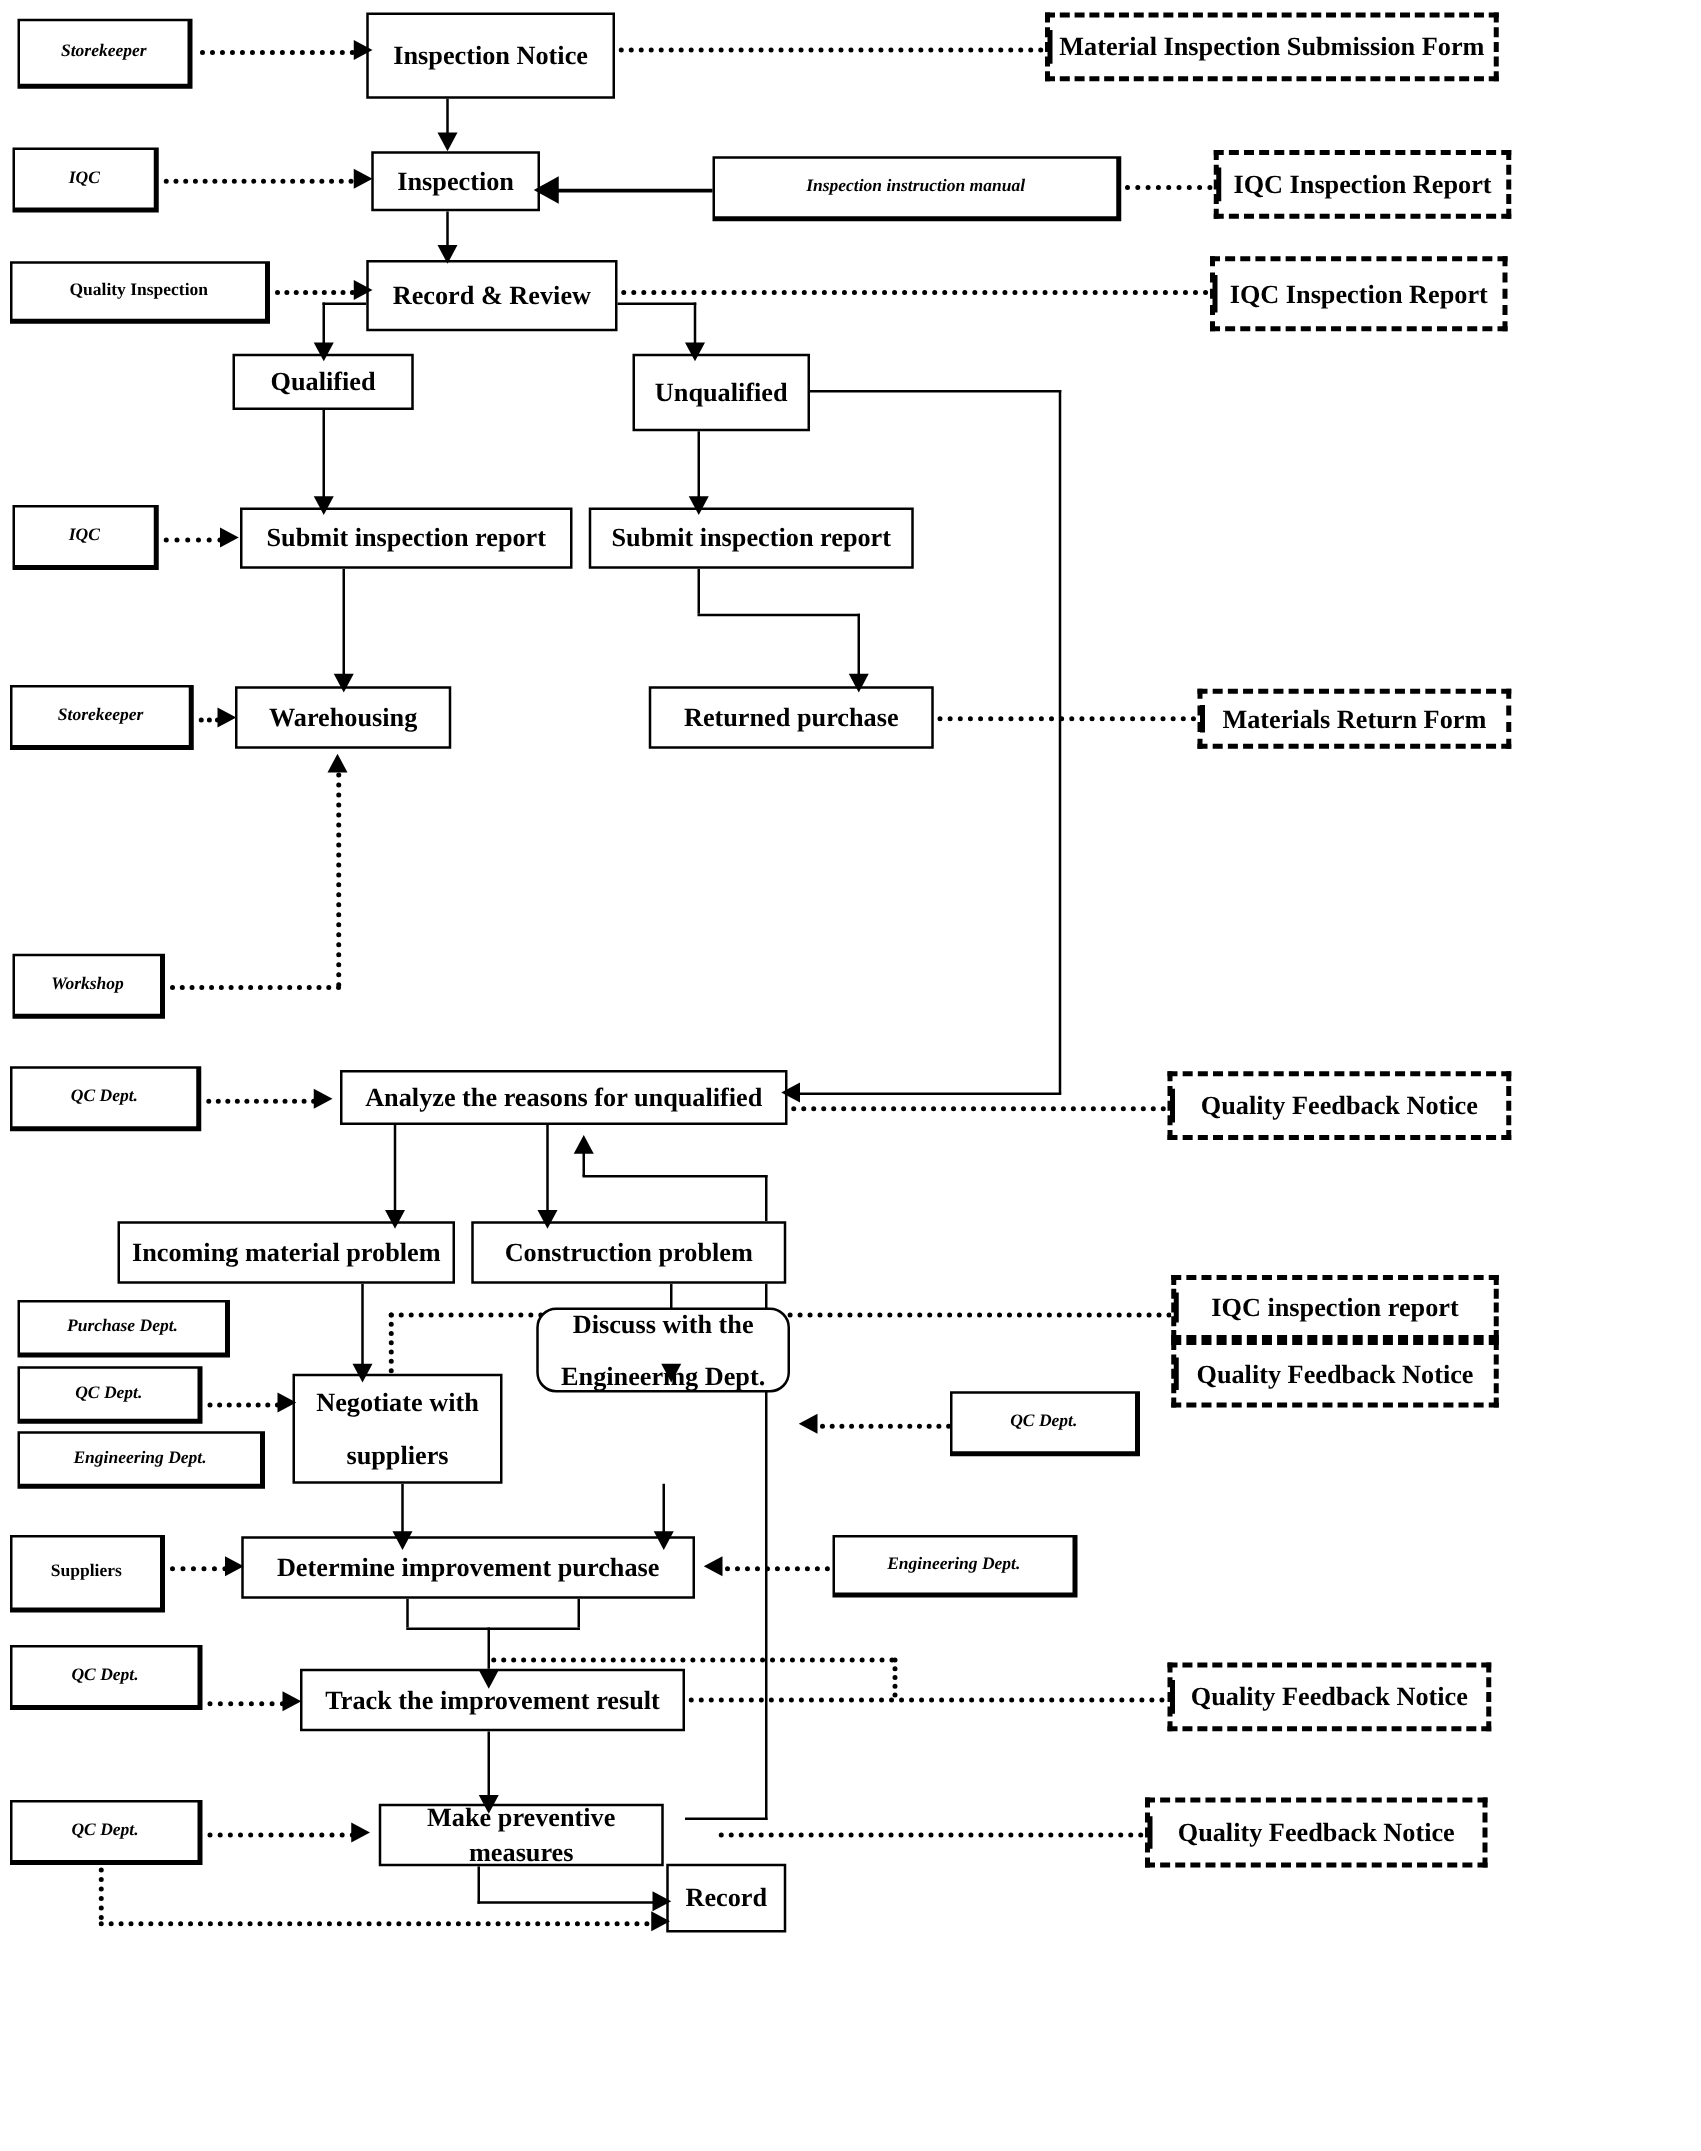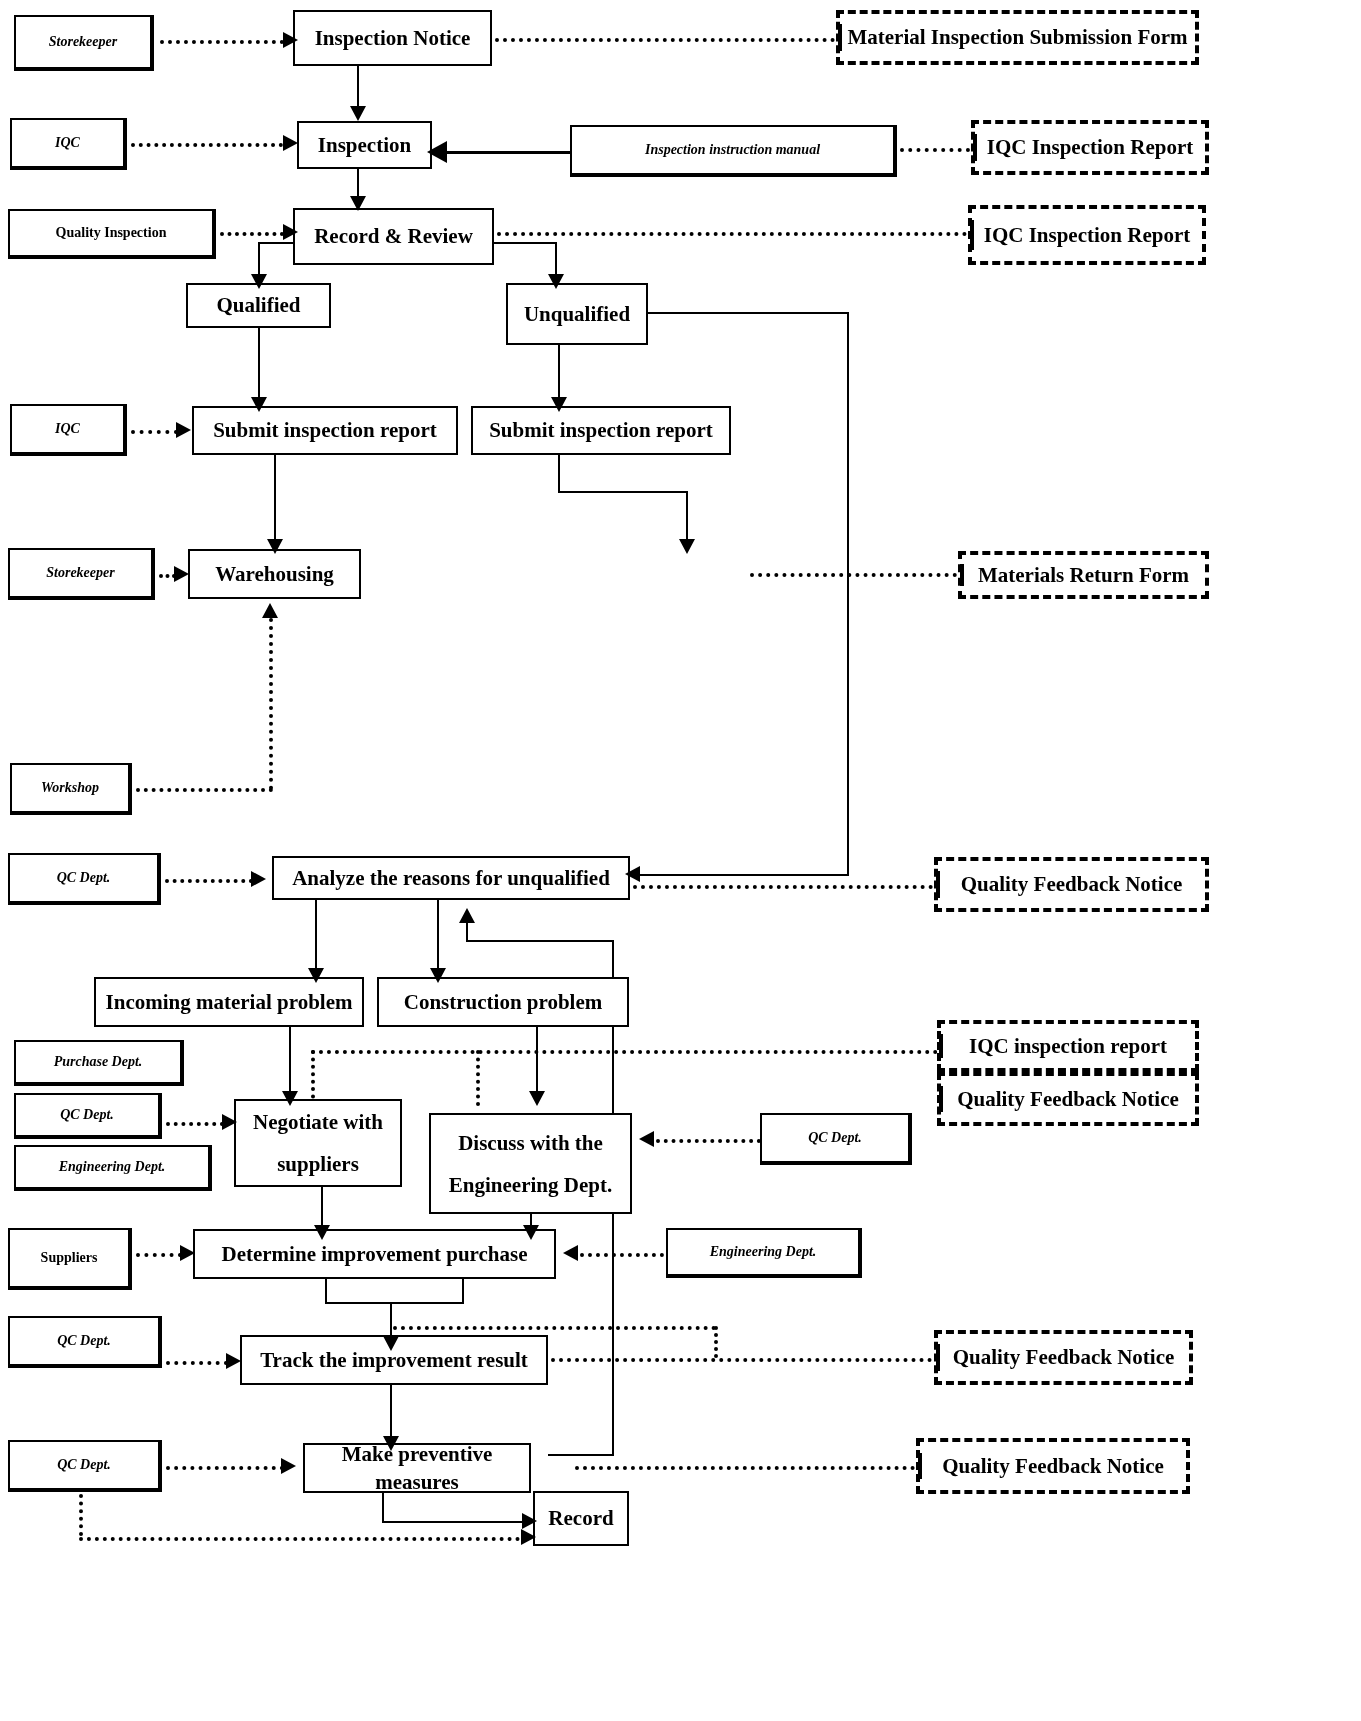--- a/index.html
+++ b/index.html
@@ -80,21 +80,21 @@
 <body>
 
 <div id="canvas">
 
   <div class="actor" style="left:14px;top:15px;width:140px;height:56px;">
     <span>Storekeeper</span>
   </div>
   <div class="hdot" style="left:160px;top:40px;width:124px;"></div>
   <div class="arr right" style="left:283px;top:32px;"></div>
 
-  <div class="node" style="left:293px;top:10px;width:199px;height:56px;">
+  <div class="node" style="left:293px;top:10px;width:199px;height:69px;">
     <span>Inspection Notice</span>
   </div>
 
   <div class="hdot" style="left:495px;top:38px;width:340px;"></div>
   <div class="docbox" style="left:836px;top:10px;width:363px;height:55px;">
     <span class="dtick"></span>
     <span class="lbl">Material Inspection Submission Form</span>
   </div>
 
   <div class="vline" style="left:357px;top:66px;height:44px;"></div>
@@ -191,20 +191,23 @@
   <div class="actor" style="left:8px;top:548px;width:147px;height:52px;">
     <span>Storekeeper</span>
   </div>
   <div class="hdot" style="left:159px;top:574px;width:17px;"></div>
   <div class="arr right" style="left:174px;top:566px;"></div>
 
   <div class="node" style="left:188px;top:549px;width:173px;height:50px;">
     <span>Warehousing</span>
   </div>
 
+  <div class="node" style="left:519px;top:549px;width:228px;height:50px;">
+    <span>Returned purchase</span>
+  </div>
 
   <div class="hdot" style="left:750px;top:573px;width:207px;"></div>
   <div class="docbox" style="left:958px;top:551px;width:251px;height:48px;">
     <span class="dtick"></span>
     <span class="lbl">Materials Return Form</span>
   </div>
 
   <div class="vdot" style="left:269px;top:618px;height:172px;"></div>
   <div class="arr up" style="left:262px;top:603px;"></div>
   <div class="hdot" style="left:136px;top:788px;width:137px;"></div>
@@ -276,21 +279,21 @@
   <div class="actor" style="left:14px;top:1145px;width:198px;height:46px;">
     <span>Engineering Dept.</span>
   </div>
 
   <div class="hdot" style="left:166px;top:1122px;width:58px;"></div>
   <div class="arr right" style="left:222px;top:1114px;"></div>
 
   <div class="node lh2" style="left:234px;top:1099px;width:168px;height:88px;">
     <span>Negotiate with suppliers</span>
   </div>
-  <div class="node lh2" style="left:429px;top:1113px;width:203px;height:101px;">
+  <div class="node lh2" style="left:429px;top:1046px;width:203px;height:68px;border-radius:16px;">
     <span>Discuss with the Engineering Dept.</span>
   </div>
 
   <div class="actor" style="left:760px;top:1113px;width:152px;height:52px;">
     <span>QC Dept.</span>
   </div>
   <div class="hdot" style="left:656px;top:1139px;width:105px;"></div>
   <div class="arr left" style="left:639px;top:1131px;"></div>
 
   <div class="vline" style="left:321px;top:1187px;height:42px;"></div>

